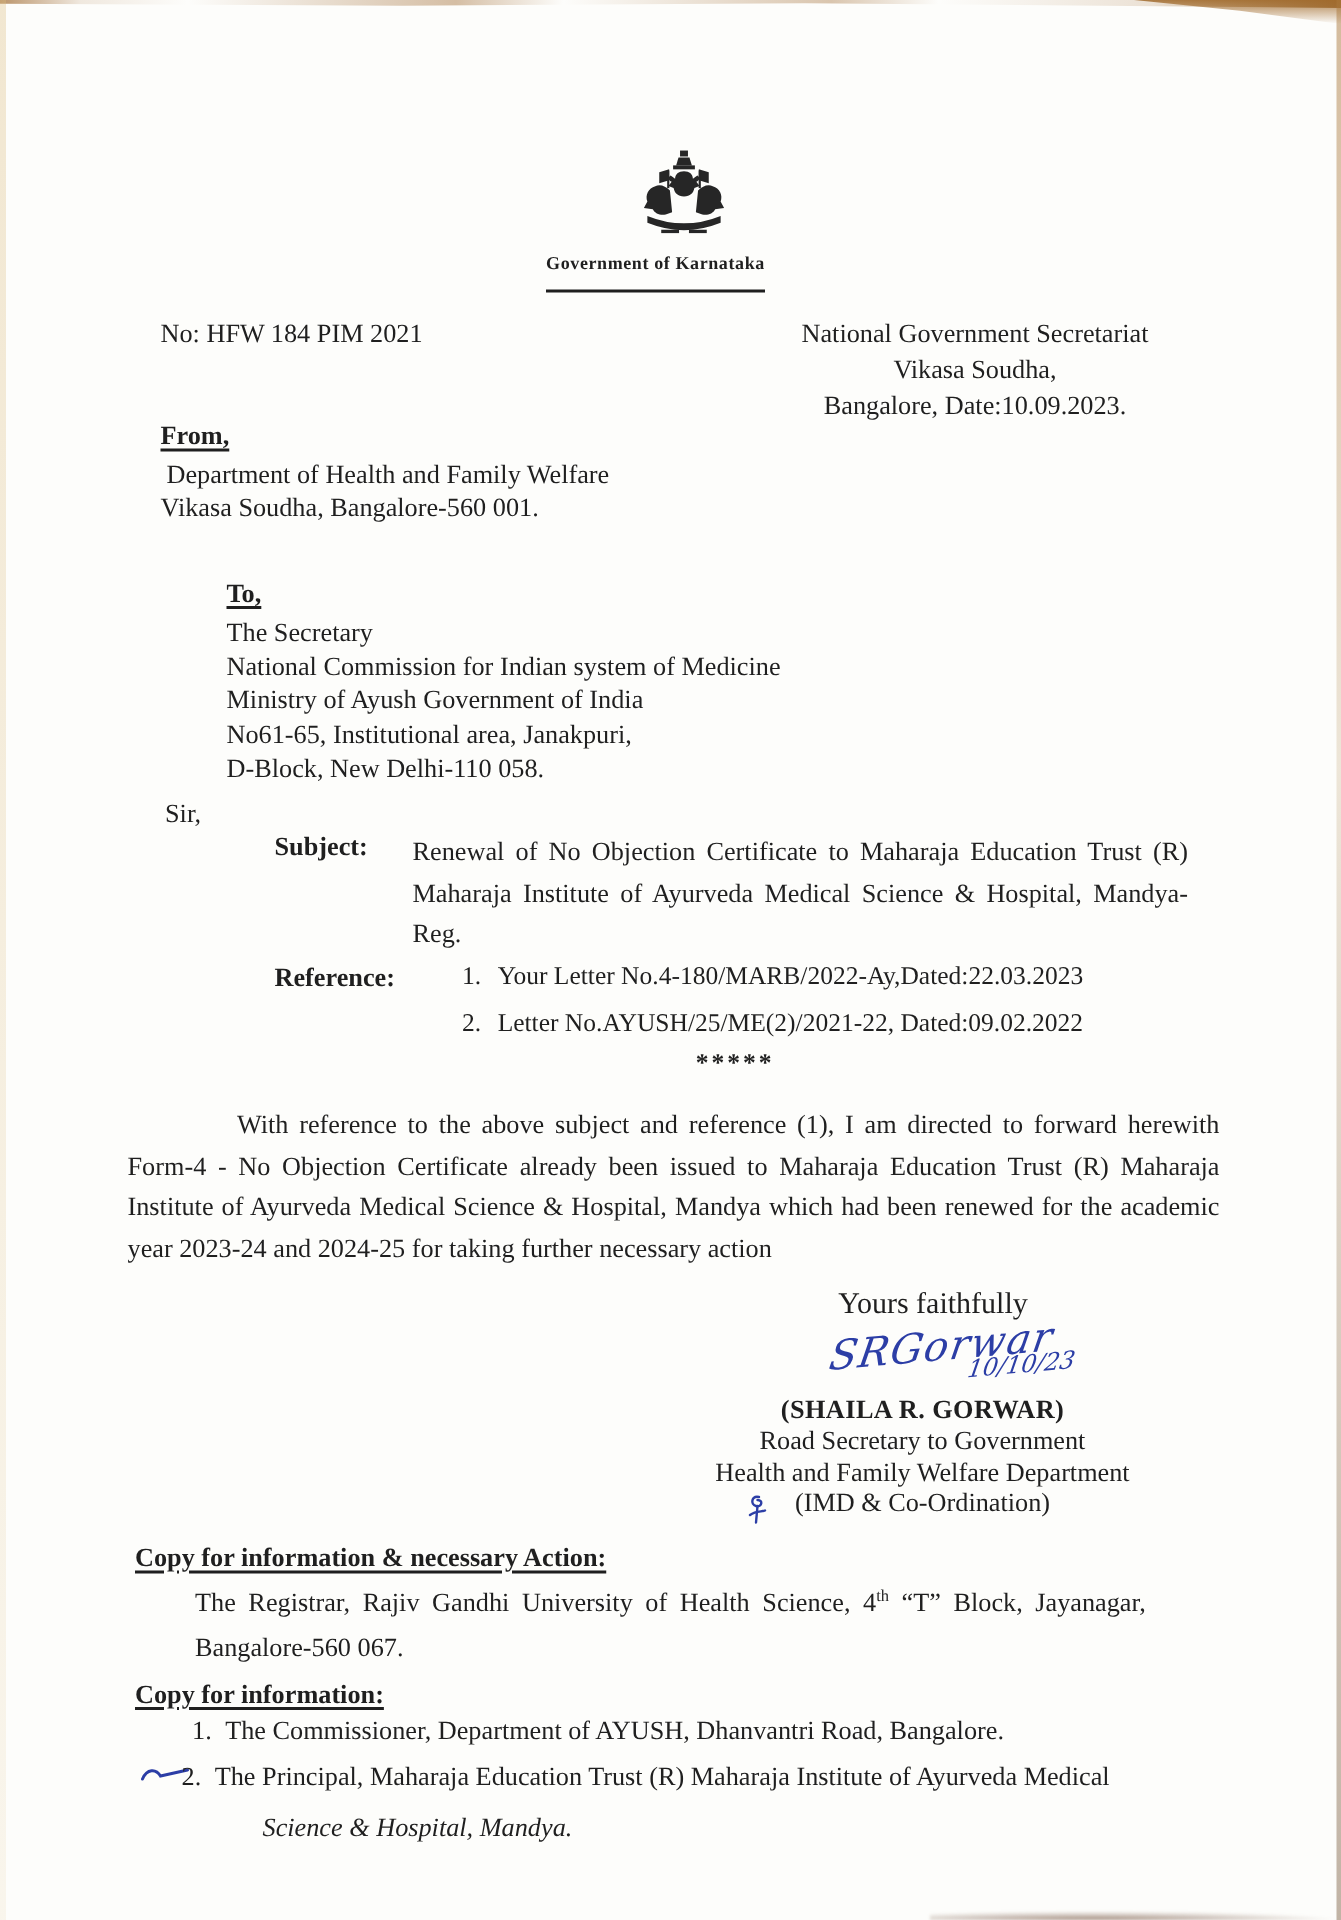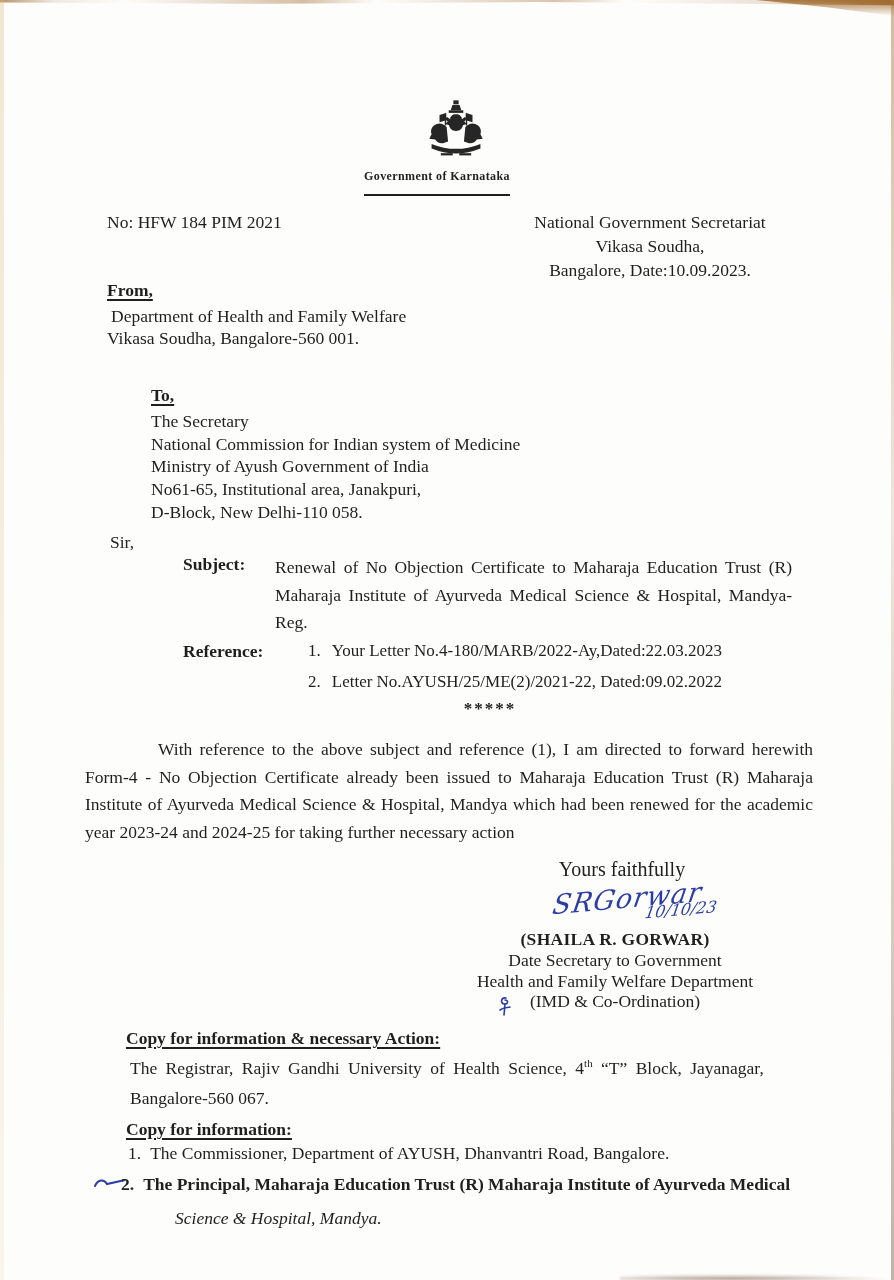--- a/index.html
+++ b/index.html
@@ -97,30 +97,30 @@
   }
   .sig-date { display: block; font-size: 16px; margin: -9px 0 0 95px; letter-spacing: 0; }
   .sign-block { position: absolute; top: 929px; left: 455px; width: 320px; text-align: center;
                 font-size: 17.5px; line-height: 20.8px; }
   .sign-name { font-weight: bold; letter-spacing: .3px; }
   .dept-line { position: relative; }
   .initial-mark { position: absolute; left: 42px; top: 4px; }
   
   .copy-heading {
     font-size: 17.5px; font-weight: bold;
-    text-decoration: underline; text-underline-offset: 3px; text-decoration-thickness: 1.5px; margin-left: 36px;
+    text-decoration: underline; text-underline-offset: 3px; text-decoration-thickness: 1.5px;
   }
   .copy1-head { position: absolute; top: 1028px; left: 90px; }
   .copy1-body { position: absolute; top: 1053px; left: 130px; width: 678px; font-size: 17.5px; line-height: 30px; }
   .copy1-line1 { word-spacing: 4px; }
   sup { font-size: 11px; vertical-align: super; line-height: 0; }
   .copy2-head { position: absolute; top: 1119px; left: 90px; }
   .copy2-item1 { position: absolute; top: 1143px; left: 128px; font-size: 17.5px; }
   .copy2-item1 .ref-num, .copy2-item2 .ref-num { display: inline-block; margin-right: 9px; }
-  .copy2-item2 { position: absolute; top: 1174px; left: 121px; width: 700px; font-size: 17.5px; font-weight: bold; }
+  .copy2-item2 { position: absolute; top: 1174px; left: 121px; width: 700px; font-size: 17.5px; }
   .copy2-item2-line2 { position: absolute; top: 1208px; left: 175px; font-size: 17.5px; font-style: italic; }
   .tick-mark { position: absolute; top: 1176px; left: 93px; }
 </style>
 </head>
 <body>
 
 <div class="page">
 
   <div class="scan-top"></div>
   <div class="scan-top-right"></div>
@@ -189,21 +189,21 @@
 
   <div class="body-par">With reference to the above subject and reference (1), I am directed to forward herewith Form-4 - No Objection Certificate already been issued to Maharaja Education Trust (R) Maharaja Institute of Ayurveda Medical Science &amp; Hospital, Mandya which had been renewed for the academic year 2023-24 and 2024-25 for taking further necessary action</div>
 
   <div class="closing">Yours faithfully</div>
   <div class="sig-script">
     <span>SRGorwar</span>
     <span class="sig-date">10/10/23</span>
   </div>
   <div class="sign-block">
     <div class="sign-name">(SHAILA R. GORWAR)</div>
-    <div>Date Secretary to Government</div>
+    <div>Road Secretary to Government</div>
     <div>Health and Family Welfare Department</div>
     <div class="dept-line">
       <span class="initial-mark">
         <svg width="16" height="24" viewBox="0 0 16 24" fill="none" stroke="#2c3ea6" stroke-width="1.6" stroke-linecap="round">
           <path d="M9 3 C4 2 3 8 7 9 C11 10 12 5 8 5"></path>
           <path d="M8 9 L7 20"></path>
           <path d="M3 15 C7 12 11 13 13 12"></path>
         </svg>
       </span>
       <span>(IMD &amp; Co-Ordination)</span>

